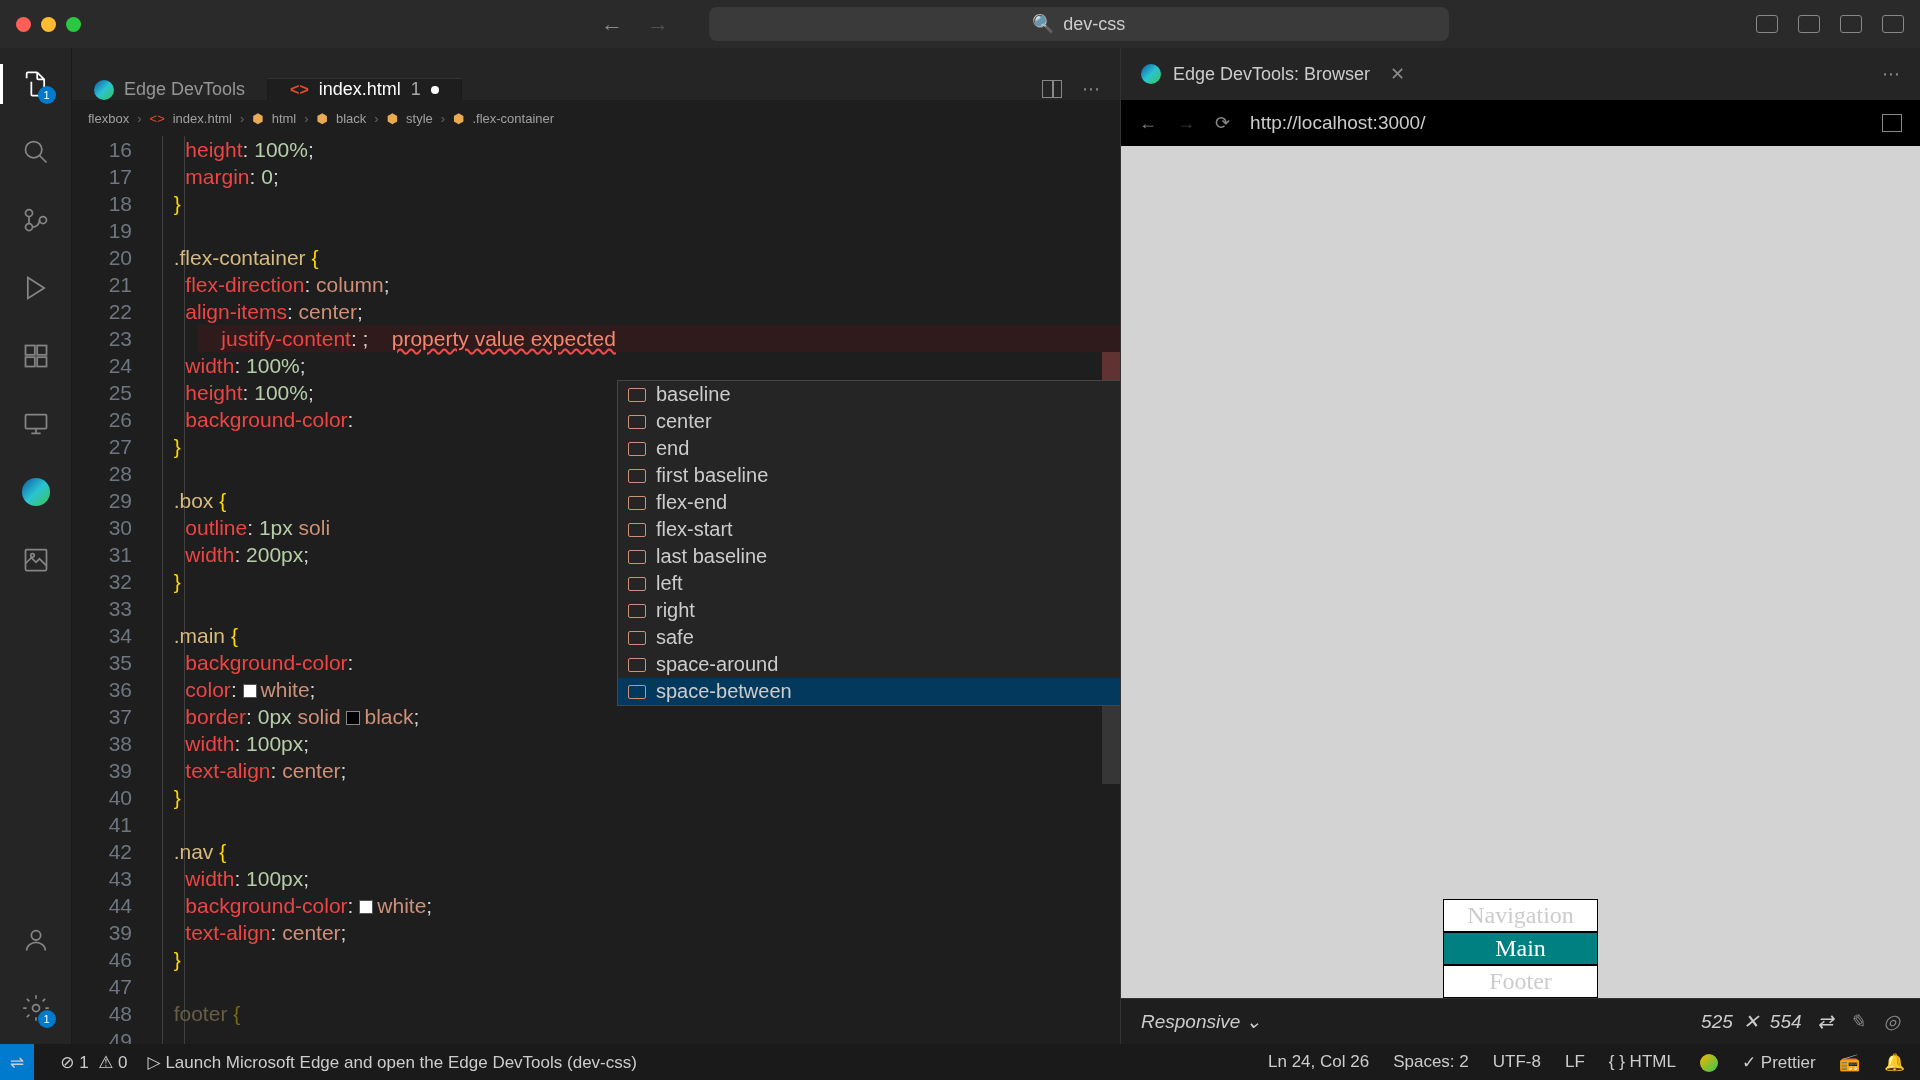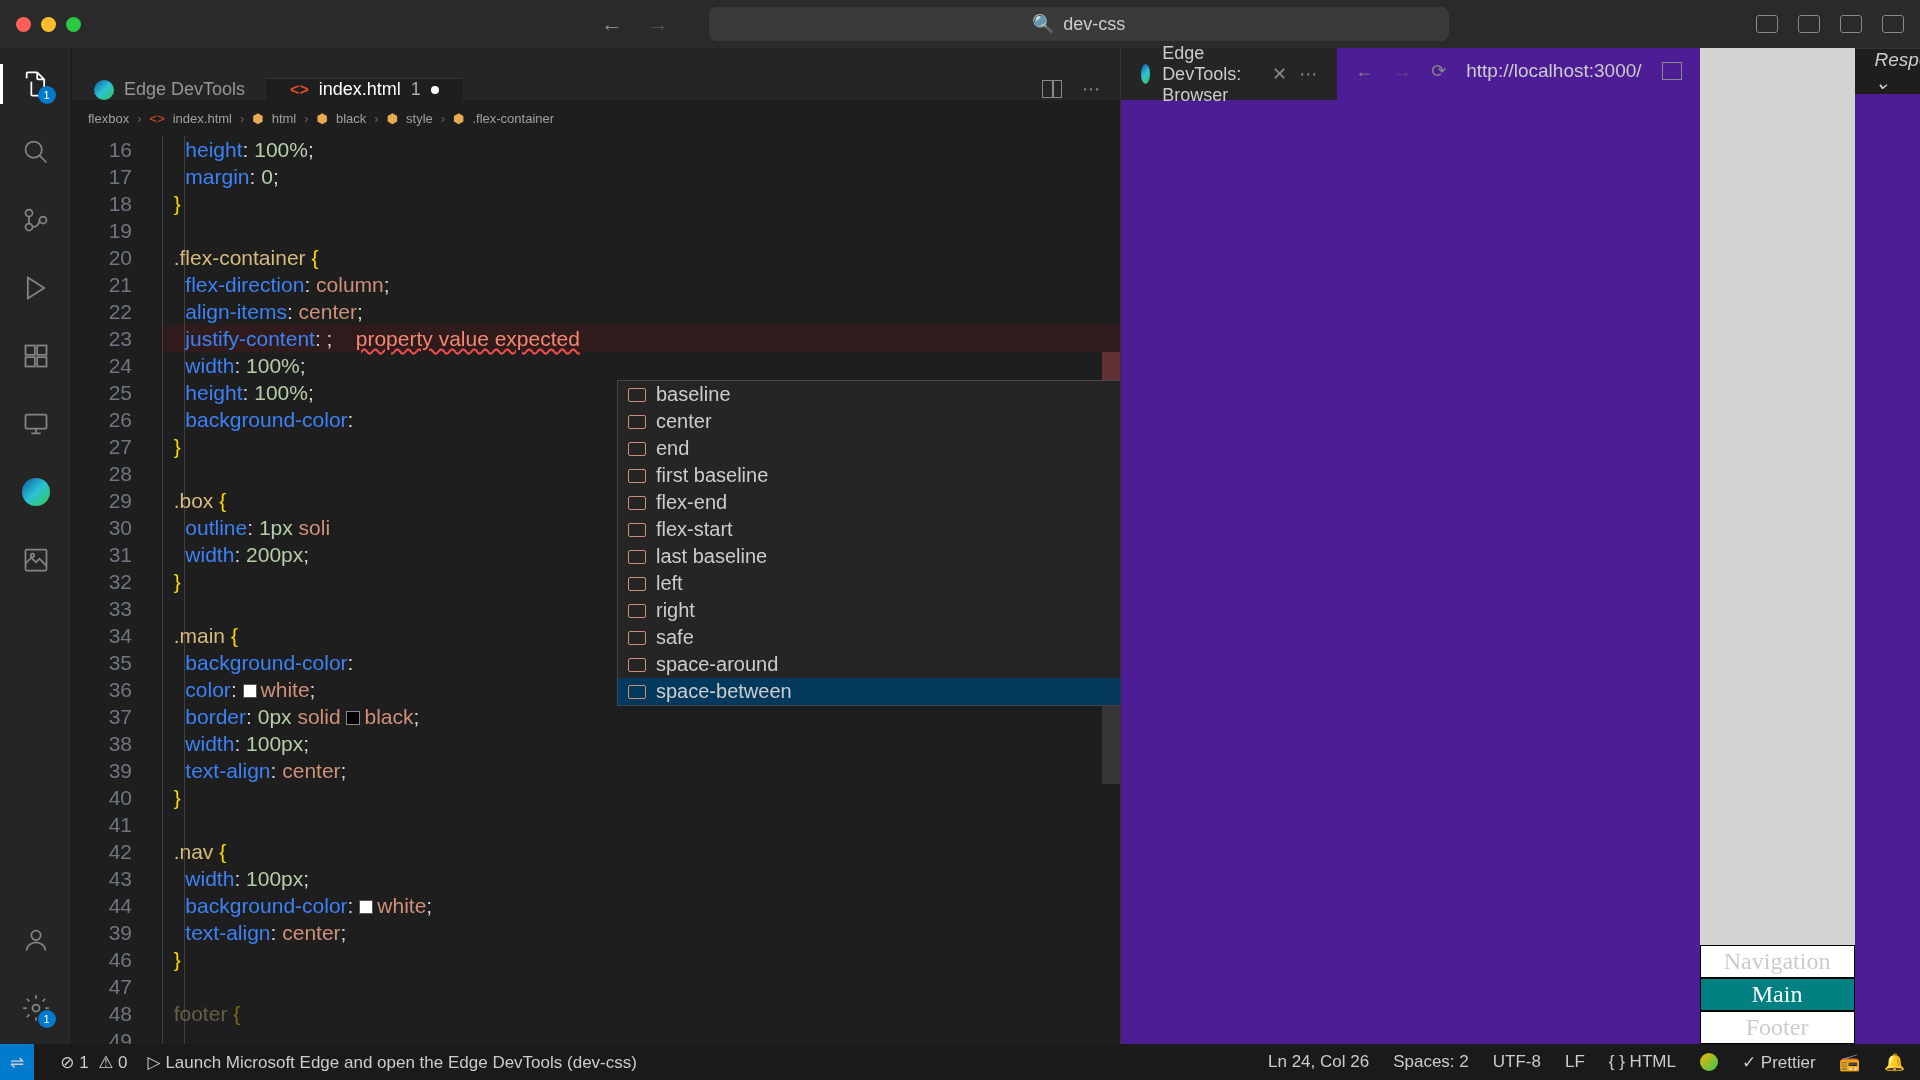--- a/index.html
+++ b/index.html
@@ -37,61 +37,61 @@
 .breadcrumb { height: 36px; padding: 0 16px; display: flex; align-items: center; gap: 8px; color: #a0a0a0; font-size: 13px; }
 .breadcrumb .sep { color: #666; }
 
 .code-editor { flex: 1; display: flex; font-family: Menlo, Monaco, "Courier New", monospace; font-size: 21px; line-height: 27px; overflow: hidden; position: relative; }
 .gutter { width: 90px; text-align: right; padding-right: 30px; color: #6e7681; user-select: none; }
 .gutter div { height: 27px; }
 .code-lines { flex: 1; position: relative; }
 .code-lines .line { height: 27px; white-space: pre; position: relative; }
 .indent-guide { position: absolute; width: 1px; background: #404040; top: 0; bottom: 0; }
 
-.error-line { background: rgba(255,0,0,0.08); }
+.error-line { background: rgba(255,0,0,0.08); margin-left: 36px; }
 .error-text { color: #f48771; text-decoration: wavy underline #f14c4c; }
 
 .c-selector { color: #d7ba7d; }
 .c-brace { color: #ffd700; }
-.c-prop { color: #3b82f6; }
+.c-prop { color: #ef4444; }
 .c-value { color: #ce9178; }
 .c-num { color: #b5cea8; }
 .c-punct { color: #d4d4d4; }
 
 .color-swatch { display: inline-block; width: 14px; height: 14px; border: 1px solid #555; vertical-align: middle; margin-right: 4px; }
 
 .autocomplete { position: absolute; left: 455px; top: 244px; width: 655px; background: #252526; border: 1px solid #454545; z-index: 10; font-size: 20px; }
 .autocomplete .item { height: 27px; padding: 0 10px; display: flex; align-items: center; gap: 10px; color: #ccc; cursor: pointer; }
 .autocomplete .item.sel { background: #04395e; }
 .autocomplete .ico { width: 18px; height: 14px; border: 1.5px solid #ce9178; border-radius: 2px; }
 
 .minimap-scroll { position: absolute; right: 0; top: 216px; width: 18px; height: 60px; background: rgba(255,100,100,0.3); }
 .minimap-scroll2 { position: absolute; right: 0; top: 278px; width: 18px; height: 370px; background: rgba(100,100,100,0.35); }
 
-.browser-panel { width: 800px; background: #4c1d95; display: flex; flex-direction: row; border-left: 1px solid #333; }
+.browser-panel { width: 800px; background: #000000; display: flex; flex-direction: column; border-left: 1px solid #333; }
 .browser-tab { height: 52px; background: #252526; display: flex; align-items: center; padding: 0 20px; gap: 12px; }
 .browser-tab .edge-icon { width: 20px; height: 20px; border-radius: 50%; background: linear-gradient(135deg, #0c59a4, #2bc3d2, #36c752); }
 .browser-tab .close { margin-left: 8px; color: #888; }
 .browser-tab .more { margin-left: auto; color: #888; }
 .browser-toolbar { height: 46px; display: flex; align-items: center; padding: 0 18px; gap: 20px; color: #888; }
 .browser-toolbar .url { color: #ccc; font-size: 19px; }
 .browser-toolbar .devtools-toggle { margin-left: auto; }
 .browser-viewport { flex: 1; background: #d3d3d3; display: flex; flex-direction: column; justify-content: flex-end; align-items: center; }
 .preview-stack { width: 155px; margin-bottom: 0; }
 .preview-box { border: 1px solid #000; text-align: center; font-family: Georgia, serif; font-size: 24px; padding: 2px 0; }
 .preview-nav { background: #fff; }
 .preview-main { background: #008080; color: #fff; }
 .preview-footer { background: #fff; }
 .browser-footer { height: 46px; background: #1e1e1e; display: flex; align-items: center; padding: 0 20px; gap: 16px; color: #ccc; font-size: 19px; border-top: 1px solid #333; font-style: italic; }
 .browser-footer .dim { flex: 1; text-align: right; }
 .browser-footer .ficons { display: flex; gap: 18px; color: #888; }
 
 .status-bar { height: 36px; background: #1a1a1a; display: flex; align-items: center; padding: 0 14px; gap: 20px; font-size: 17px; color: #ccc; }
 .status-bar .remote { background: #007acc; padding: 4px 10px; margin-left: -14px; margin-right: 6px; height: 100%; display: flex; align-items: center; }
-.status-bar .right { margin-left: auto; display: flex; gap: 24px; align-items: flex-start; }
+.status-bar .right { margin-left: auto; display: flex; gap: 24px; align-items: center; }
 
 svg { width: 28px; height: 28px; }
 </style>
 </head>
 <body>
 
 <div class="titlebar">
   <div class="traffic-lights">
     <span class="tl-red"></span>
     <span class="tl-yellow"></span>

